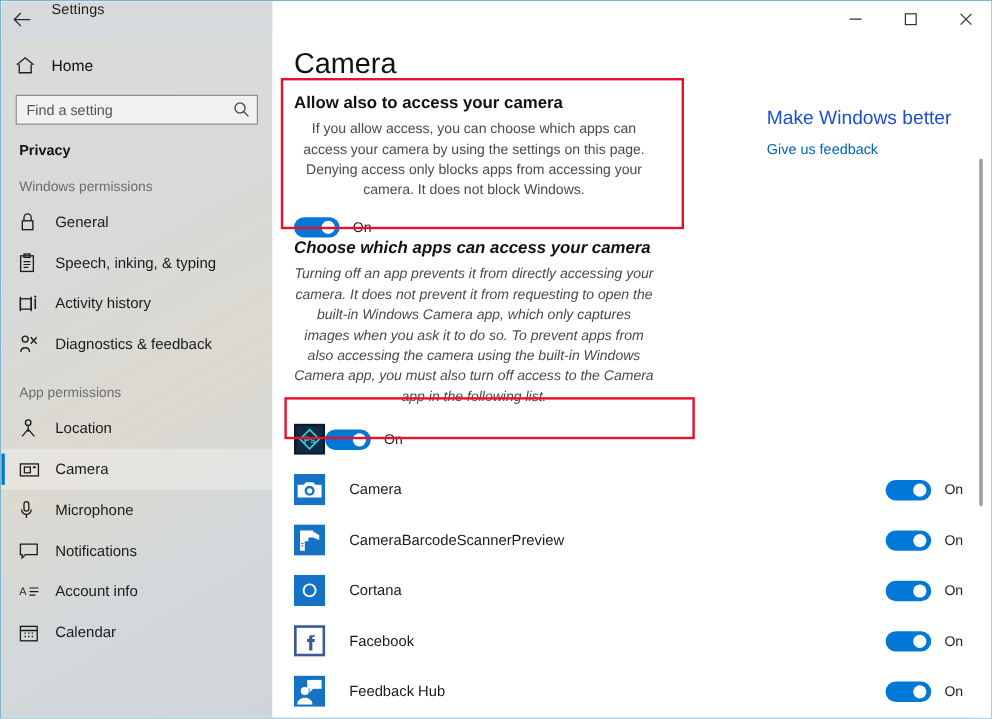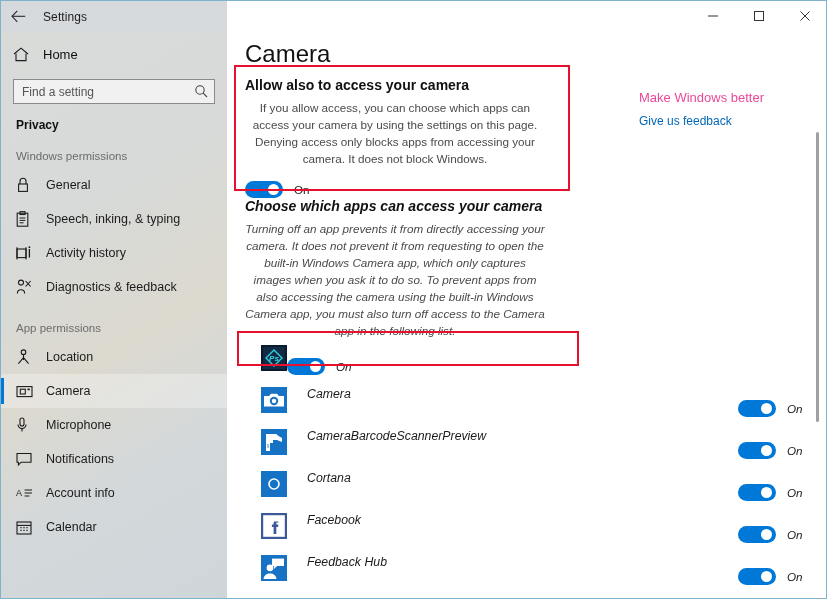--- a/index.html
+++ b/index.html
@@ -21,21 +21,21 @@
   
   #titlebar {
     position: absolute; top: 0; left: 0;
     width: 827px; height: 31px;
     background: #ffffff;
     display: flex; align-items: center;
   }
   #titlebar-left {
     width: 226px; height: 31px;
     background: #d6dadc;
-    display: flex; align-items: center;
+    display: flex; align-items: flex-start;
   }
   .back-arrow {
     width: 34px; height: 31px;
     display: flex; align-items: center; justify-content: center;
     color: #2b2b2b; font-size: 14px;
   }
   #app-title {
     font-size: 12px; color: #1c1c1c;
     margin-left: 8px; letter-spacing: .1px;
   }
@@ -138,23 +138,22 @@
     position: absolute; width: 11px; height: 11px; border-radius: 50%;
     background: #ffffff; top: 3px; right: 4px;
   }
   .toggle-row { display: flex; align-items: center; margin-left: 18px; }
   .toggle-row .state { font-size: 11.7px; color: #222; margin-left: 11px; }
 
   
   #applist { margin-top: 6px; }
   .app-row {
     position: relative;
-    height: 42px; display: flex; 
-    padding-left: 34px;
-    font-style: italic;
+    height: 42px; display: flex; align-items: center;
+    padding-left: 18px;
   }
   .app-icon {
     width: 26px; height: 26px; flex: 0 0 26px;
     display: flex; align-items: center; justify-content: center;
     overflow: hidden;
   }
   .app-name {
     font-size: 12.3px; color: #1a1a1a;
     margin-left: 20px; flex: 1;
   }
@@ -162,21 +161,21 @@
     display: flex; align-items: center;
     width: 90px; flex: 0 0 90px;
   }
   .app-toggle-wrap .state { font-size: 11.7px; color: #222; margin-left: 11px; }
 
   
   #rightcol {
     position: absolute; left: 412px; top: 58px;
     width: 170px;
   }
-  #rightcol .rc-head { font-size: 13px; color: #ec4899; }
+  #rightcol .rc-head { font-size: 16px; color: #1d4ed8; }
   #rightcol .rc-link {
     font-size: 12px; color: #0067b8; margin-top: 9px; display: block;
     text-decoration: none; cursor: pointer;
   }
 
   
   .redbox {
     position: absolute; border: 2px solid #e8112d;
     pointer-events: none;
   }

